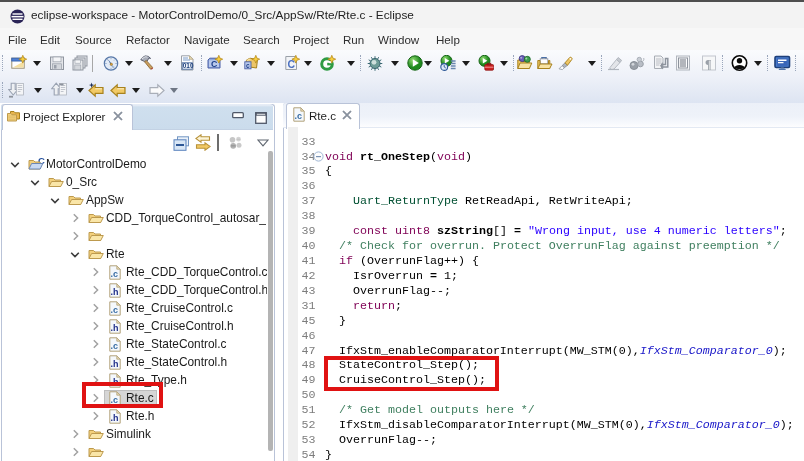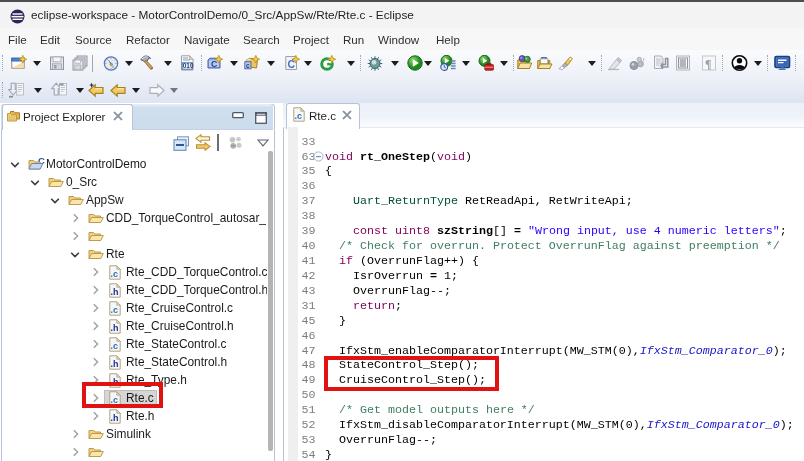--- a/index.html
+++ b/index.html
@@ -537,21 +537,21 @@
  <text x="1.4" y="12" font-family="Liberation Sans,sans-serif" font-size="9" font-weight="bold" fill="#3a6ea5">.c</text>
 </svg>
 <div class="abs" id="edtab-text">Rte.c</div>
 <svg class="abs" style="left:341px;top:109px" width="12" height="12" viewBox="0 0 12 12">
     <path d="M2 2 L10 10 M10 2 L2 10" stroke="#707a88" stroke-width="1.7"></path>
     <path d="M2 2 L10 10 M10 2 L2 10" stroke="#9aa2ae" stroke-width="0.6"></path>
   </svg>
 <div class="abs" id="gutterstrip"></div>
 <div class="abs" id="lnums">
     <div class="cl">33</div>
-    <div class="cl">63</div>
+    <div class="cl">34</div>
     <div class="cl">35</div>
     <div class="cl">36</div>
     <div class="cl">37</div>
     <div class="cl">38</div>
     <div class="cl">39</div>
     <div class="cl">40</div>
     <div class="cl">41</div>
     <div class="cl">42</div>
     <div class="cl">43</div>
     <div class="cl">31</div>

